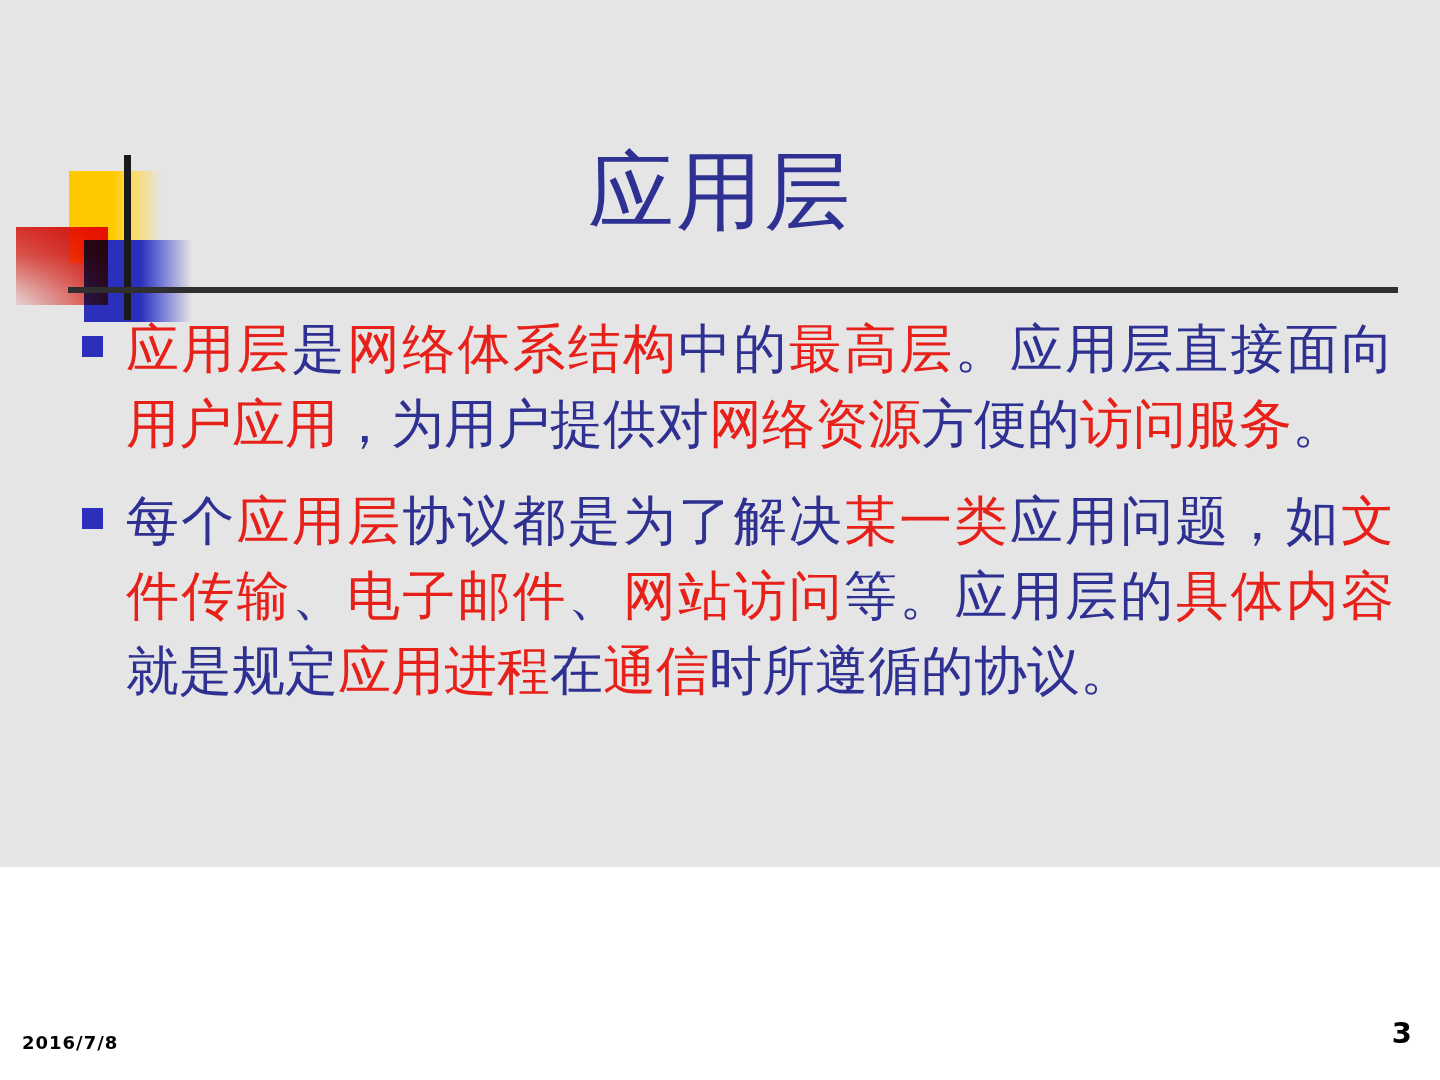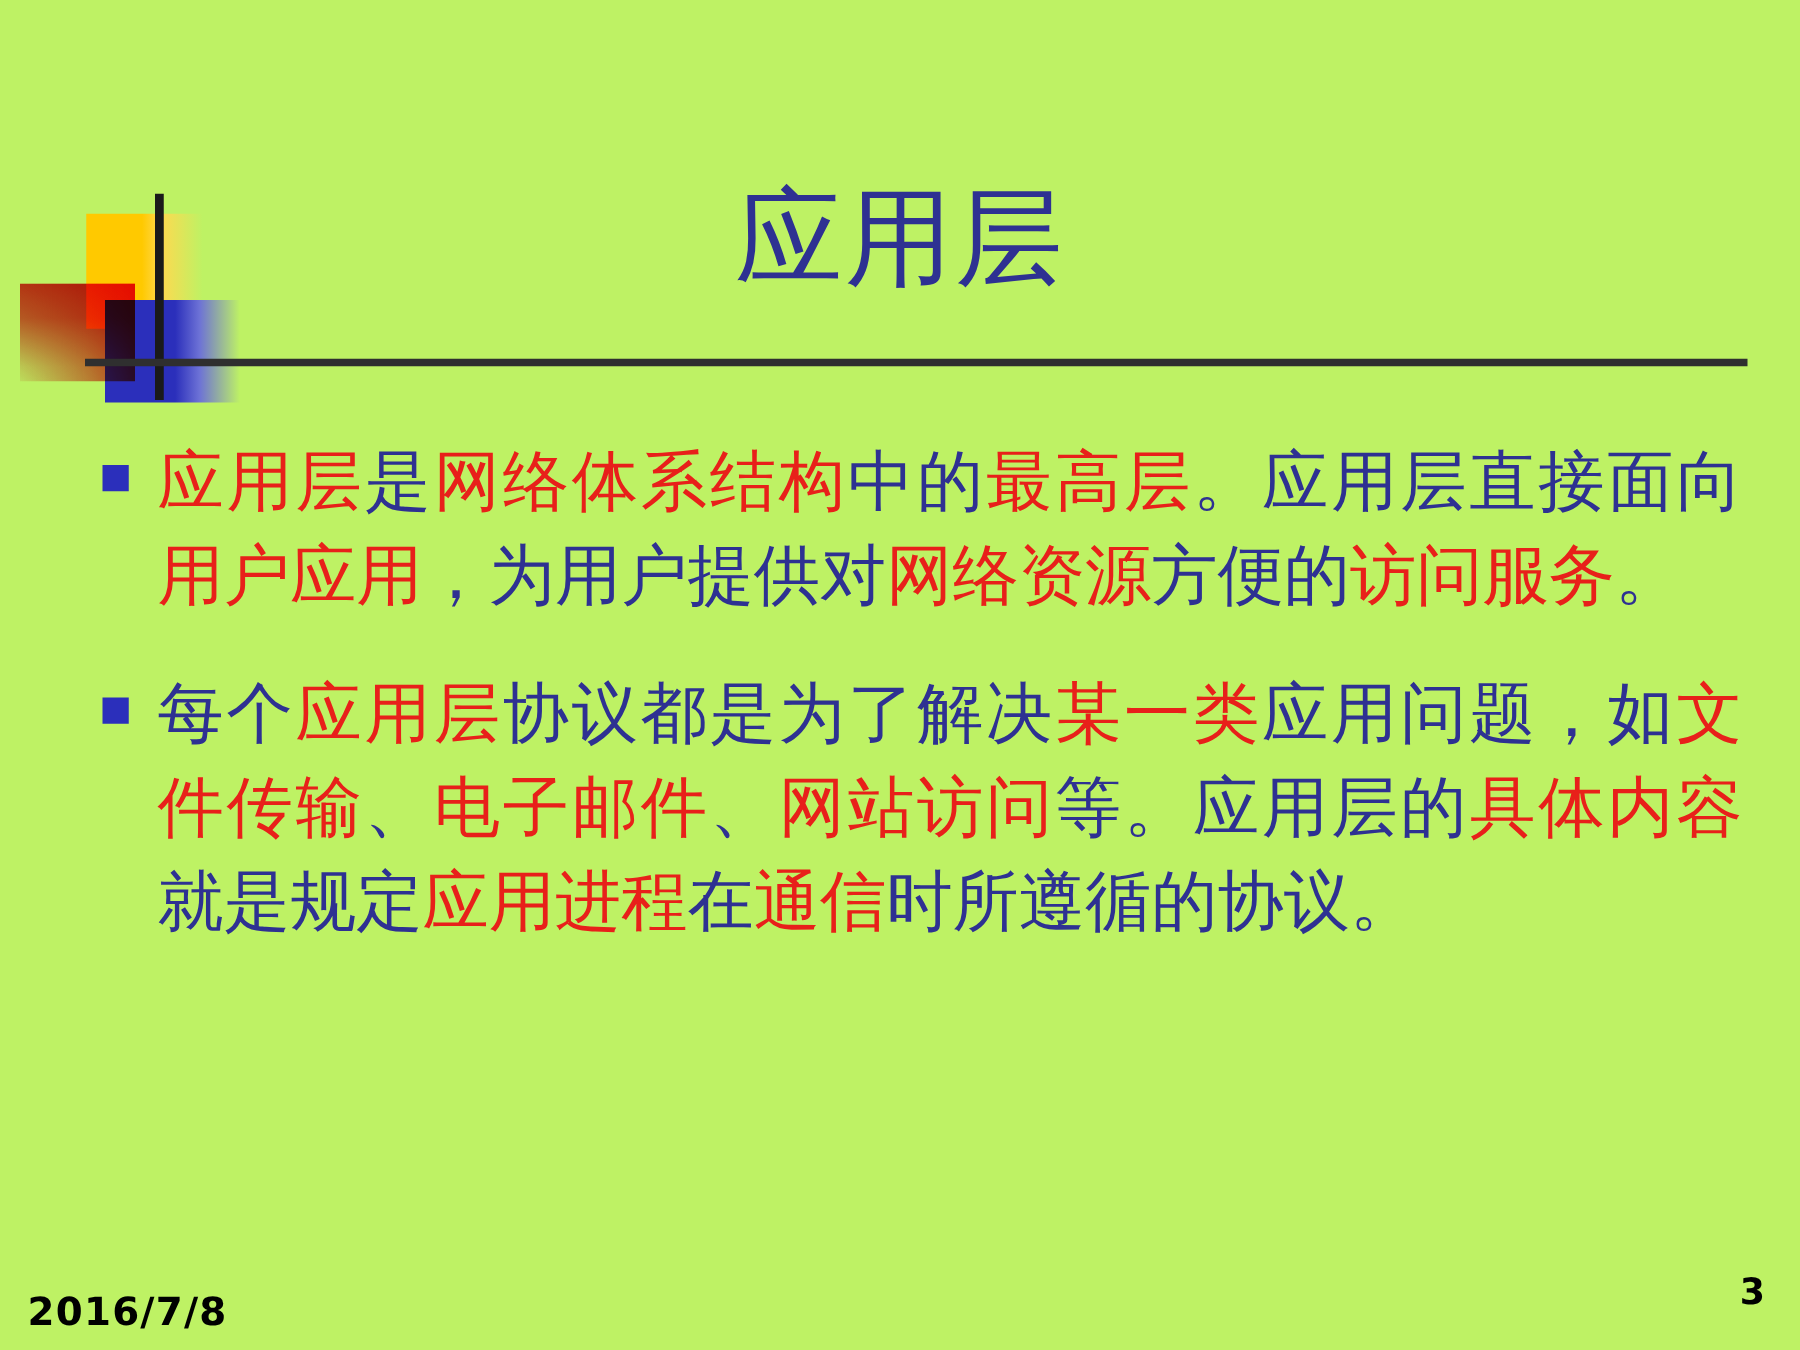--- a/index.html
+++ b/index.html
@@ -13,22 +13,22 @@
     font-family: "Liberation Sans", "DejaVu Sans", sans-serif;
     overflow: hidden;
     position: relative;
   }
 
   
   .slide {
     position: absolute;
     inset: 0;
     width: 1440px;
-    height: 1080px;
-    background: #bef264;
+    height: 867px;
+    background: #e5e5e5;
   }
 
   
   .logo {
     position: absolute;
     left: 14px;
     top: 145px;
     width: 210px;
     height: 175px;
   }
@@ -109,36 +109,35 @@
     left: 18px;
     top: 24px;
     width: 21px;
     height: 21px;
     background: #2B2FBB;
   }
   .bullet-text {
     font-size: 53px;
     line-height: 75px;
     color: #2E3192;
-    font-family: Liberation Sans, sans-serif;
+    font-family: Liberation Serif, serif;
     text-align: justify;
     text-justify: inter-ideograph;
     word-break: break-all;
-    margin-top: 36px;
   }
   .hl {
     color: #E8201A;
   }
 
   
   .footer-date {
     position: absolute;
     left: 22px;
     top: 1032px;
-    font-size: 31px;
+    font-size: 18px;
     font-weight: bold;
     color: #000000;
     font-family: "DejaVu Sans", "Liberation Sans", sans-serif;
     letter-spacing: 1px;
   }
   .footer-page {
     position: absolute;
     right: 28px;
     top: 1016px;
     font-size: 29px;

